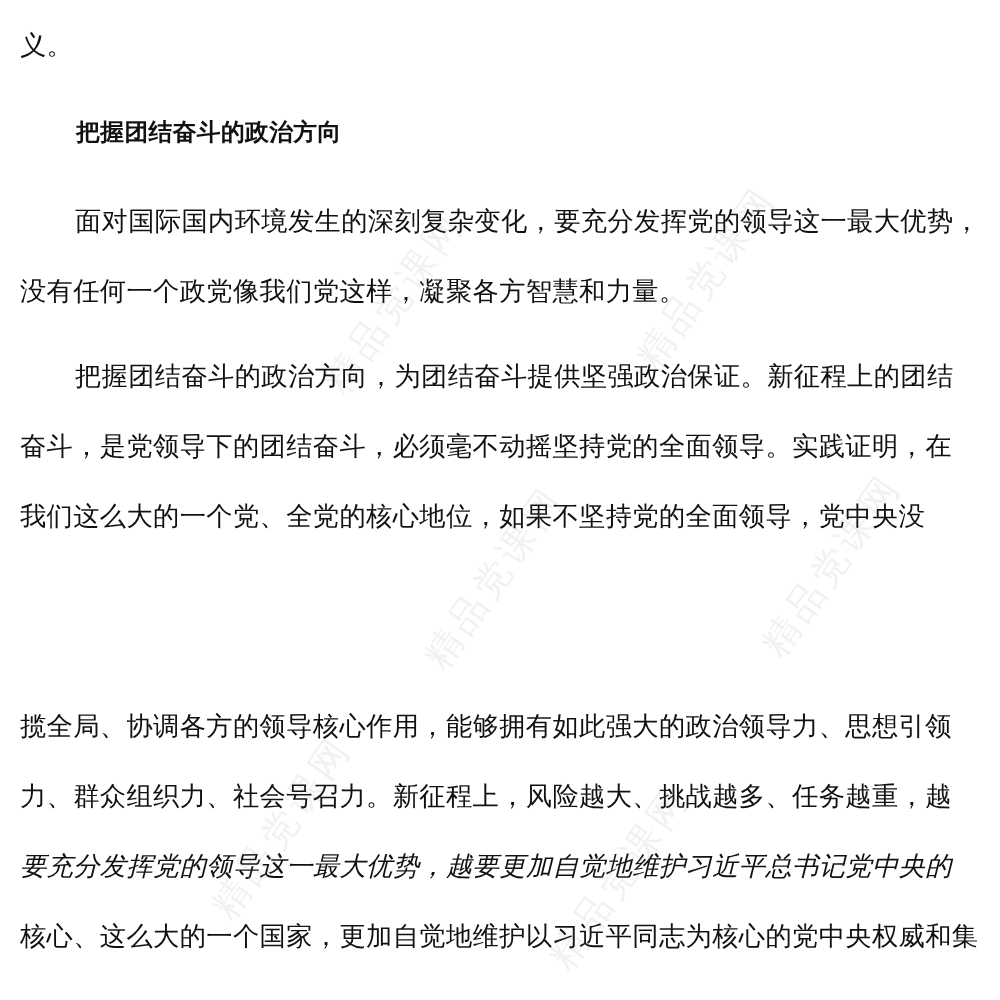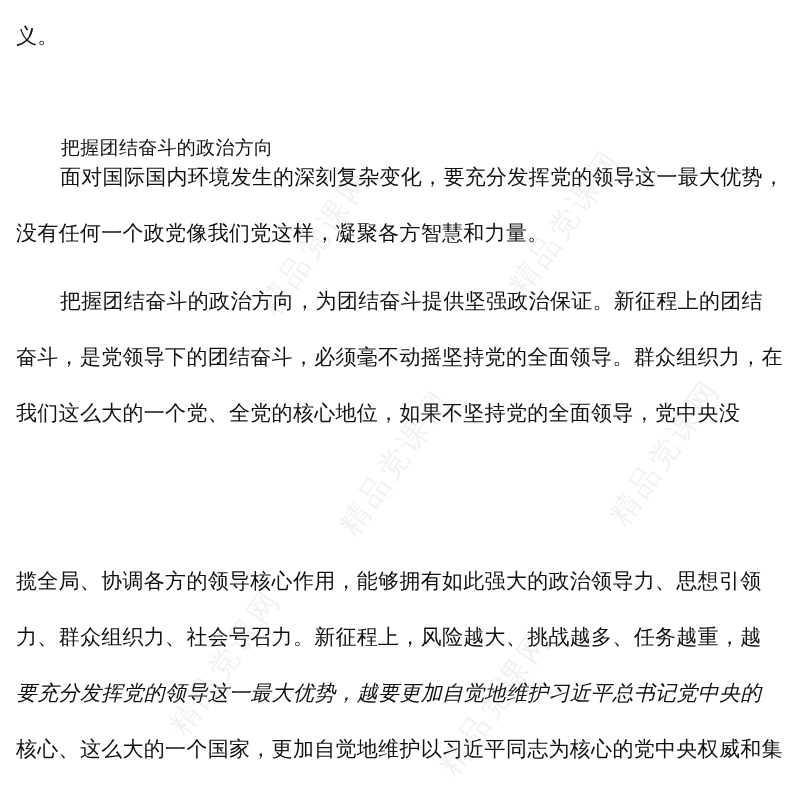--- a/index.html
+++ b/index.html
@@ -25,24 +25,23 @@
     .line {
       position: absolute;
       left: 16px;
       font-size: 21px;
       line-height: 28px;
       white-space: nowrap;
       letter-spacing: 0.3px;
     }
     .indent { left: 60px; }
     .heading {
-      font-weight: normal;
+      font-weight: bold;
       font-size: 19px;
       left: 61px;
-      margin-top: 41px;
     }
     .watermark {
       position: absolute;
       font-size: 30px;
       color: rgba(120,120,120,0.10);
       transform: rotate(-55deg);
       transform-origin: left top;
       white-space: nowrap;
       letter-spacing: 4px;
       pointer-events: none;
@@ -51,21 +50,21 @@
   </style>
 </head>
 <body>
 
 <div class="page">
   <div class="line" style="top:22px;">义。</div>
   <div class="line heading" style="top:92px;">把握团结奋斗的政治方向</div>
   <div class="line indent" style="top:163px;">面对国际国内环境发生的深刻复杂变化，要充分发挥党的领导这一最大优势，</div>
   <div class="line" style="top:219px;">没有任何一个政党像我们党这样，凝聚各方智慧和力量。</div>
   <div class="line indent" style="top:287px;">把握团结奋斗的政治方向，为团结奋斗提供坚强政治保证。新征程上的团结</div>
-  <div class="line" style="top:343px;">奋斗，是党领导下的团结奋斗，必须毫不动摇坚持党的全面领导。群众组织力，在</div>
+  <div class="line" style="top:343px;">奋斗，是党领导下的团结奋斗，必须毫不动摇坚持党的全面领导。实践证明，在</div>
   <div class="line" style="top:399px;">我们这么大的一个党、全党的核心地位，如果不坚持党的全面领导，党中央没</div>
   <div class="line" style="top:567px;">揽全局、协调各方的领导核心作用，能够拥有如此强大的政治领导力、思想引领</div>
   <div class="line" style="top:623px;">力、群众组织力、社会号召力。新征程上，风险越大、挑战越多、任务越重，越</div>
   <div class="line" style="top:679px;font-style:italic;">要充分发挥党的领导这一最大优势，越要更加自觉地维护习近平总书记党中央的</div>
   <div class="line" style="top:735px;">核心、这么大的一个国家，更加自觉地维护以习近平同志为核心的党中央权威和集</div>
 
   <div class="watermark" style="left:250px; top:300px;">精品党课网</div>
   <div class="watermark" style="left:500px; top:280px;">精品党课网</div>
   <div class="watermark" style="left:330px; top:520px;">精品党课网</div>
   <div class="watermark" style="left:600px; top:510px;">精品党课网</div>

